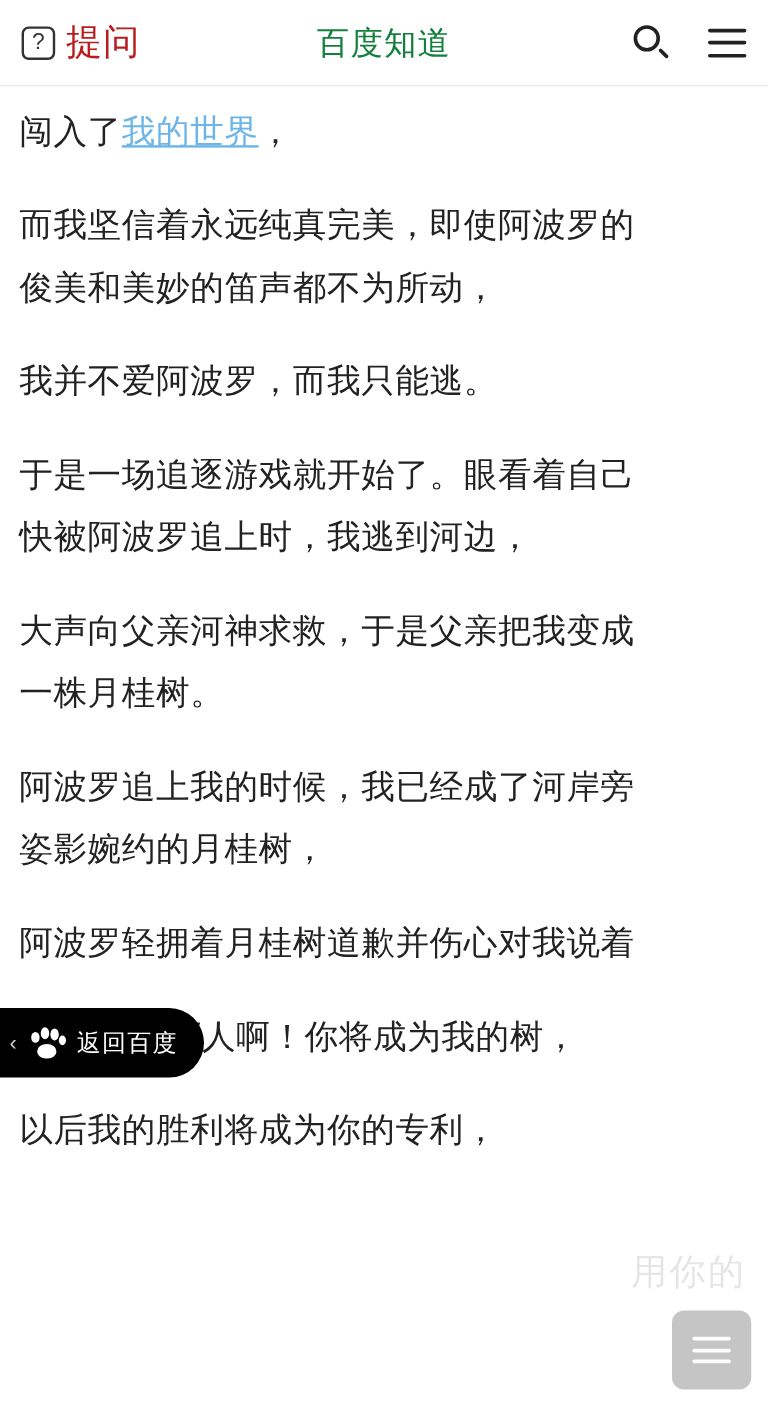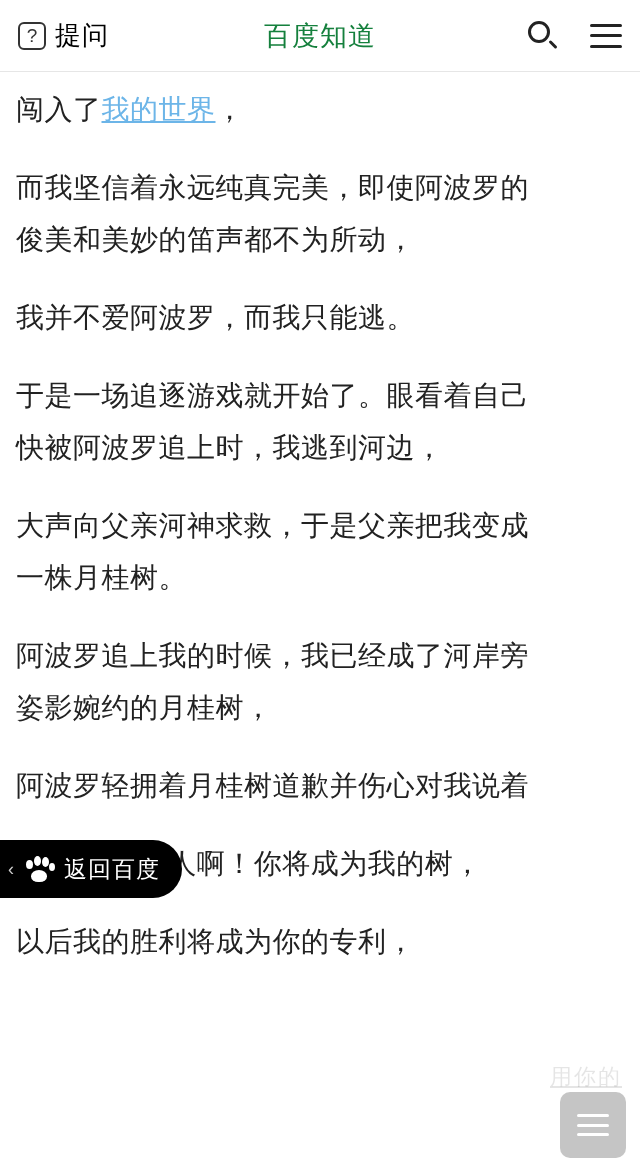--- a/index.html
+++ b/index.html
@@ -41,22 +41,22 @@
     border-radius: 6px;
     display: flex;
     align-items: center;
     justify-content: center;
     font-size: 19px;
     color: #333;
     line-height: 1;
     box-sizing: border-box;
   }
   .ask-label {
-    font-size: 26px;
-    color: #000000;
+    font-size: 30px;
+    color: #b91c1c;
     letter-spacing: 1px;
   }
   .header-title {
     position: absolute;
     left: 0;
     right: 0;
     text-align: center;
     font-size: 27px;
     color: #15803d;
     letter-spacing: 1px;
@@ -166,21 +166,21 @@
     background: #ffffff;
     border-radius: 50%;
     display: block;
   }
   .paw-icon i.p1 { width: 7px; height: 9px; left: 2px;  top: 6px;  }
   .paw-icon i.p2 { width: 7px; height: 10px; left: 10px; top: 2px; }
   .paw-icon i.p3 { width: 7px; height: 10px; left: 18px; top: 3px; }
   .paw-icon i.p4 { width: 6px; height: 8px;  left: 25px; top: 9px; }
   .paw-icon i.pad { width: 16px; height: 12px; left: 7px; top: 16px; border-radius: 50% 50% 45% 45%; }
   .return-label {
-    font-size: 23px;
+    font-size: 20px;
     letter-spacing: 1px;
     white-space: nowrap;
   }
 
   
   .float-menu {
     position: absolute;
     right: 14px;
     bottom: 14px;
     width: 66px;
@@ -201,27 +201,26 @@
   }
   .float-menu .bars span {
     display: block;
     height: 3px;
     background: #ffffff;
     border-radius: 2px;
   }
   .watermark {
     position: absolute;
     right: 18px;
-    bottom: 80px;
-    font-size: 22px;
+    bottom: 91px;
+    font-size: 30px;
     color: rgba(0,0,0,0.10);
     letter-spacing: 2px;
     z-index: 1;
     pointer-events: none;
-    text-decoration: underline;
   }
 </style>
 </head>
 <body>
 
 <div class="header">
   <div class="ask-group">
     <div class="q-icon">?</div>
     <span class="ask-label">提问</span>
   </div>

